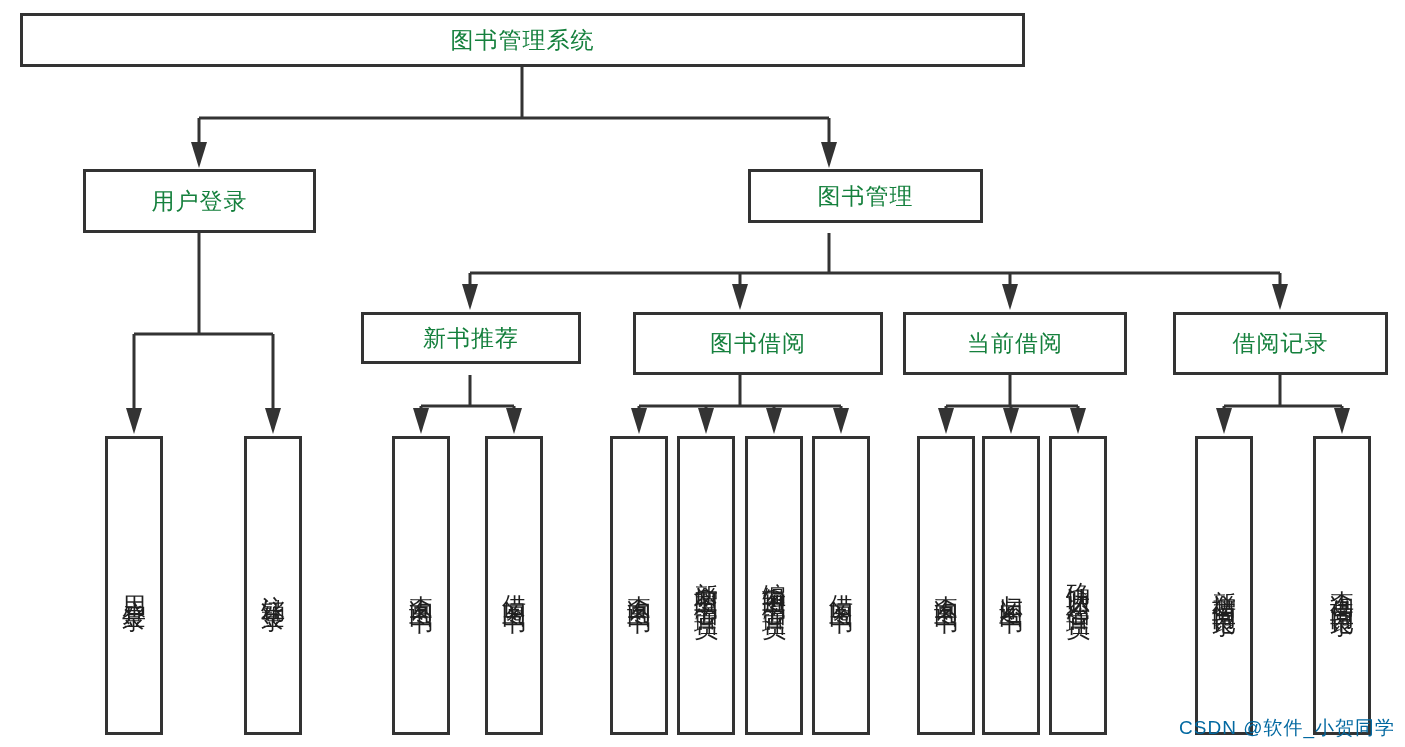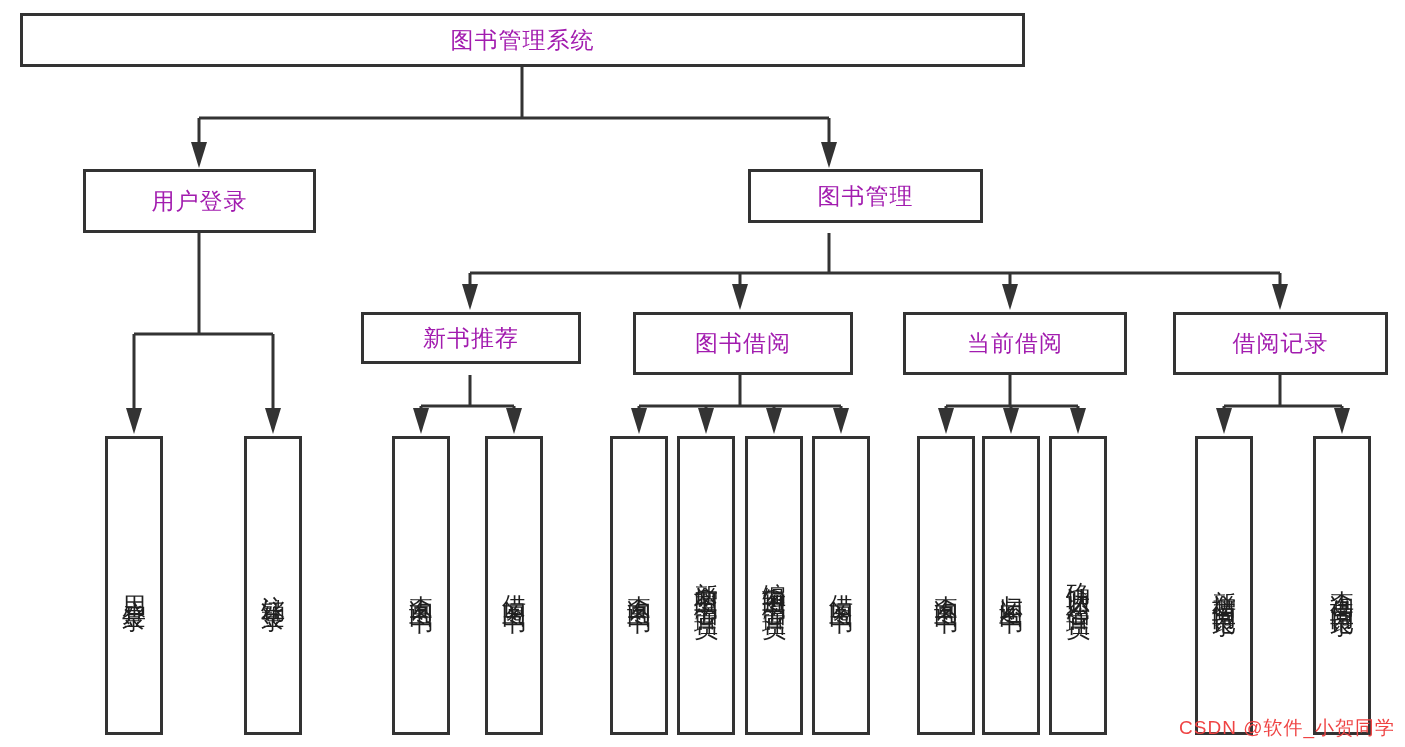--- a/index.html
+++ b/index.html
@@ -21,21 +21,21 @@
     width: 1405px; height: 747px;
   }
   .hbox {
     position: absolute;
     box-sizing: border-box;
     border: 3px solid #333333;
     background: #ffffff;
     display: flex;
     align-items: center;
     justify-content: center;
-    color: #a21caf;
+    color: #15803d;
     font-size: 23px;
     letter-spacing: 1px;
     white-space: nowrap;
   }
   .vbox {
     position: absolute;
     top: 436px;
     height: 299px;
     width: 58px;
     box-sizing: border-box;
@@ -52,21 +52,21 @@
     letter-spacing: 5px;
     line-height: 1;
     color: #1f1f1f;
     white-space: nowrap;
   }
   .watermark {
     position: absolute;
     right: 10px;
     bottom: 6px;
     font-size: 19px;
-    color: #ef4444;
+    color: #0369a1;
     letter-spacing: 1px;
   }
 </style>
 </head>
 <body>
 
 <div class="canvas">
 
   <svg class="connectors" viewBox="0 0 1405 747" xmlns="http://www.w3.org/2000/svg">
     <g stroke="#333333" stroke-width="3" fill="none">
@@ -108,21 +108,21 @@
   <div class="hbox" style="left:83px; top:169px; width:233px; height:64px">
     <span>用户登录</span>
   </div>
   <div class="hbox" style="left:748px; top:169px; width:235px; height:54px">
     <span>图书管理</span>
   </div>
 
   <div class="hbox" style="left:361px; top:312px; width:220px; height:52px">
     <span>新书推荐</span>
   </div>
-  <div class="hbox" style="left:633px; top:312px; width:220px; height:63px">
+  <div class="hbox" style="left:633px; top:312px; width:250px; height:63px">
     <span>图书借阅</span>
   </div>
   <div class="hbox" style="left:903px; top:312px; width:224px; height:63px">
     <span>当前借阅</span>
   </div>
   <div class="hbox" style="left:1173px; top:312px; width:215px; height:63px">
     <span>借阅记录</span>
   </div>
 
   <div class="vbox" style="left:105px">

